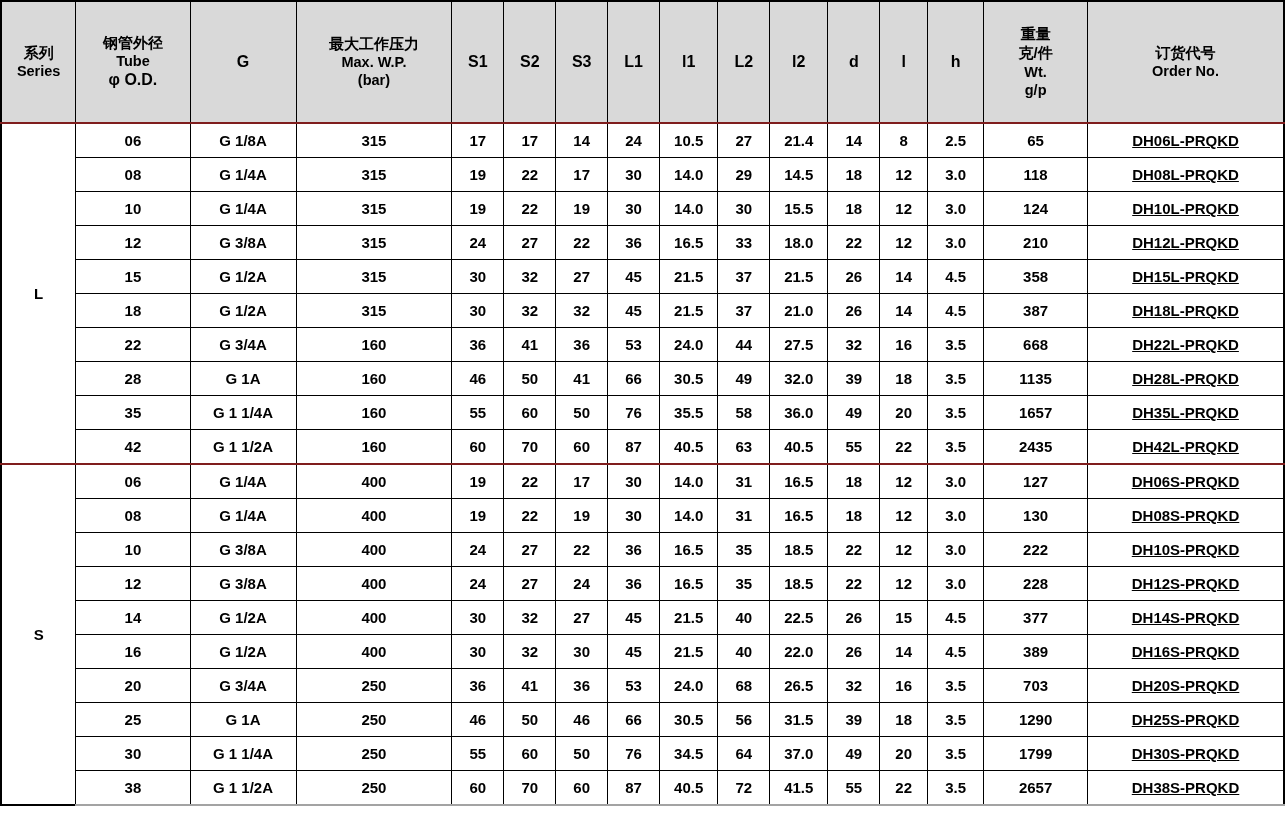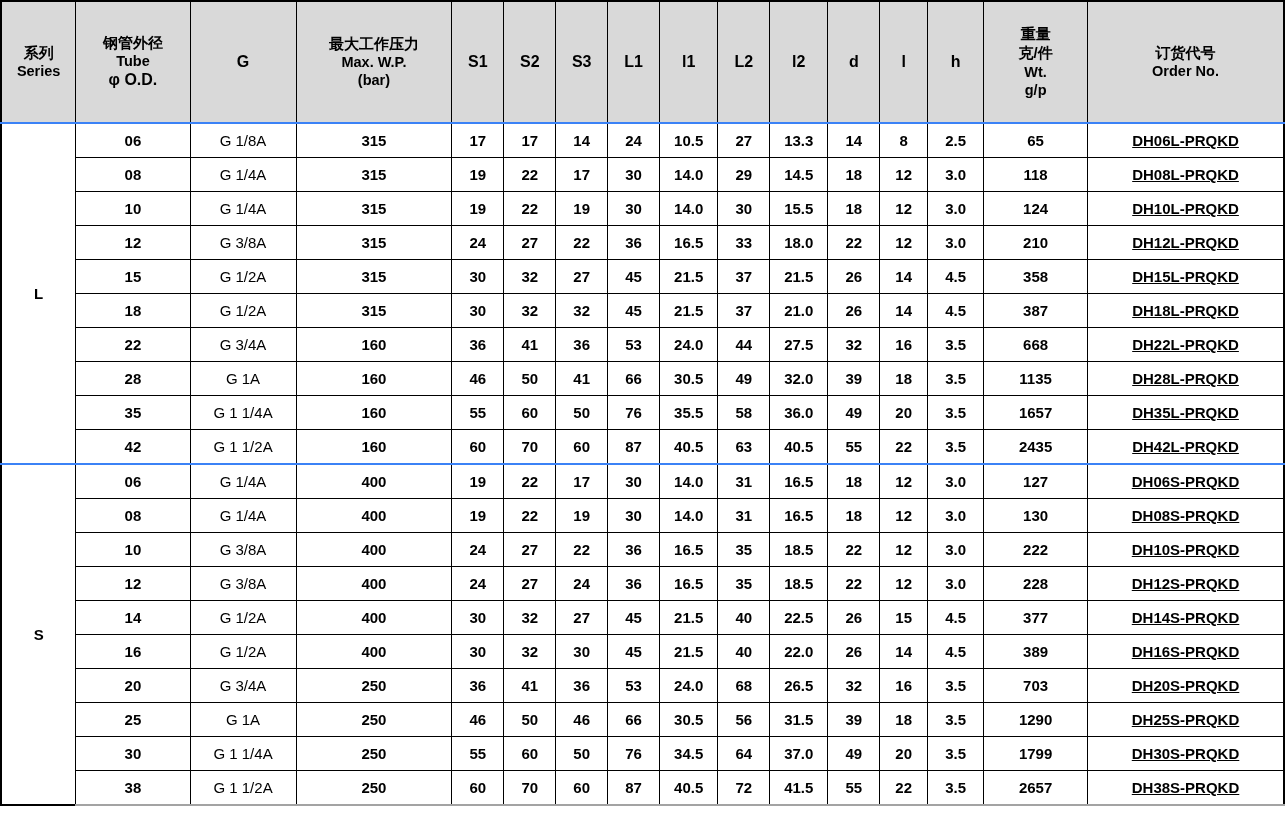--- a/index.html
+++ b/index.html
@@ -65,34 +65,34 @@
     font-weight: bold;
   }
   td.order-cell {
     font-size: 15.5px;
     font-weight: bold;
     letter-spacing: 0px;
     text-decoration: underline;
   }
   td.g-cell {
     font-size: 15px;
-    font-weight: normal;
+    font-weight: bold;
   }
   
   table.spec {
     border-top: 2px solid #000;
     border-bottom: 2px solid #000;
     border-left: 2px solid #000;
     border-right: 2px solid #000;
   }
   thead th {
     border-bottom: 2px solid #000;
   }
   tbody tr.group-start td {
-    border-top: 2px solid #3b82f6;
+    border-top: 2px solid #7f1d1d;
   }
   tbody tr.last-row td {
     border-bottom: 2px solid #a3a3a3;
   }
   
   col.c-series { width: 72px; }
   col.c-od     { width: 110px; }
   col.c-g      { width: 102px; }
   col.c-wp     { width: 150px; }
   col.c-s1     { width: 50px; }
@@ -197,21 +197,21 @@
           <td class="series-cell" rowspan="10">L</td>
           <td>06</td>
           <td class="g-cell">G 1/8A</td>
           <td>315</td>
           <td>17</td>
           <td>17</td>
           <td>14</td>
           <td>24</td>
           <td>10.5</td>
           <td>27</td>
-          <td>13.3</td>
+          <td>21.4</td>
           <td>14</td>
           <td>8</td>
           <td>2.5</td>
           <td>65</td>
           <td class="order-cell">DH06L-PRQKD</td>
         </tr>
         <tr>
           <td>08</td>
           <td class="g-cell">G 1/4A</td>
           <td>315</td>

